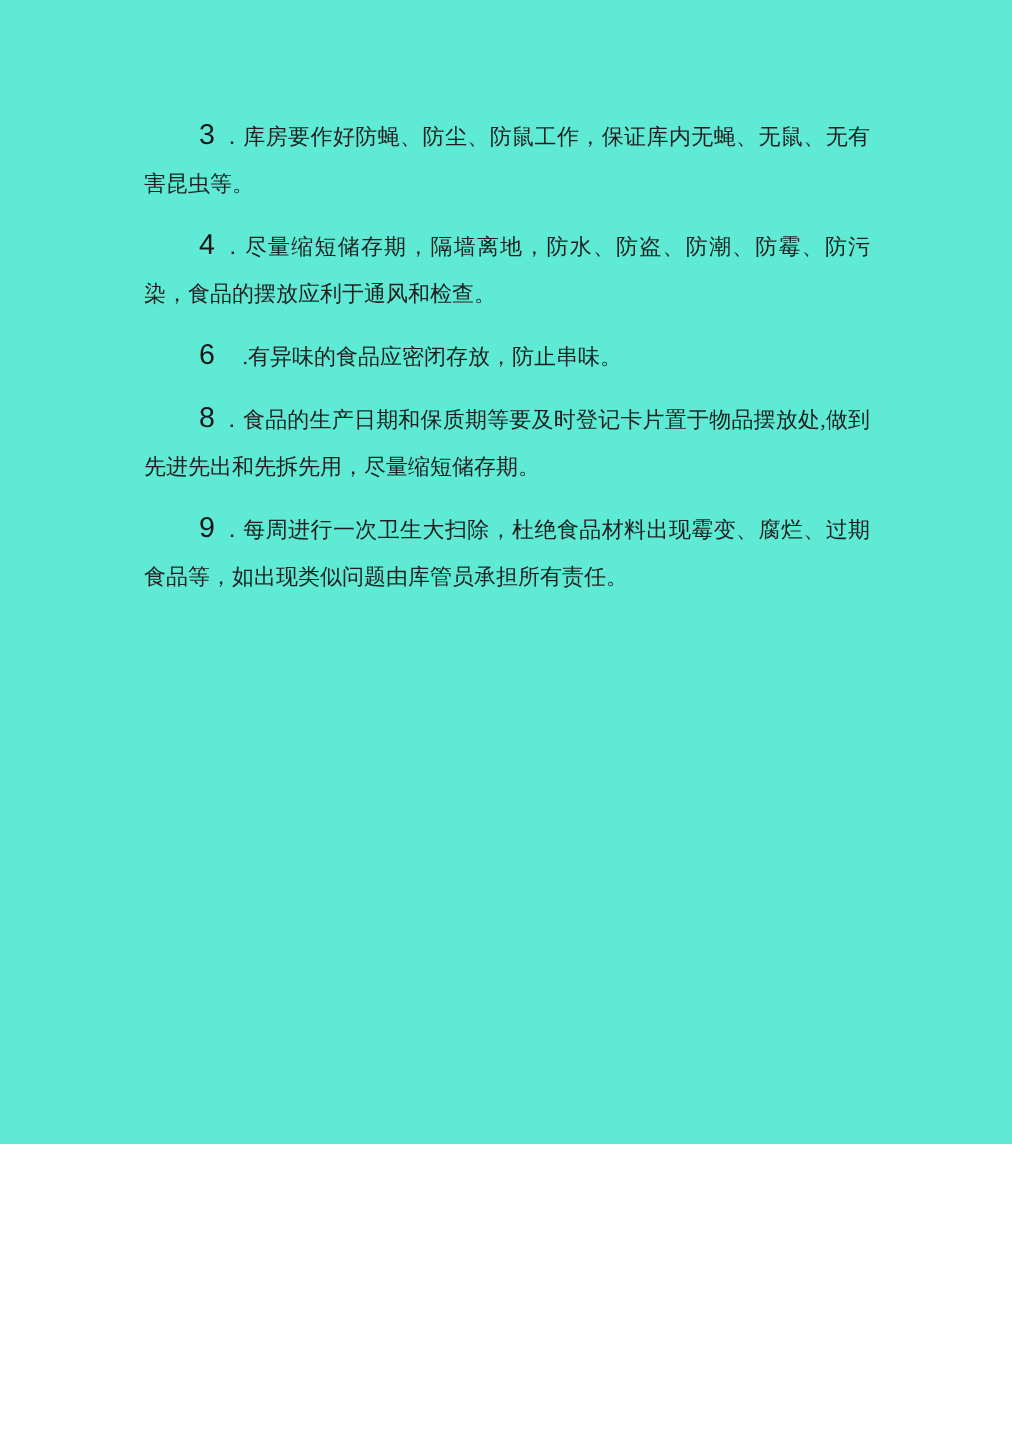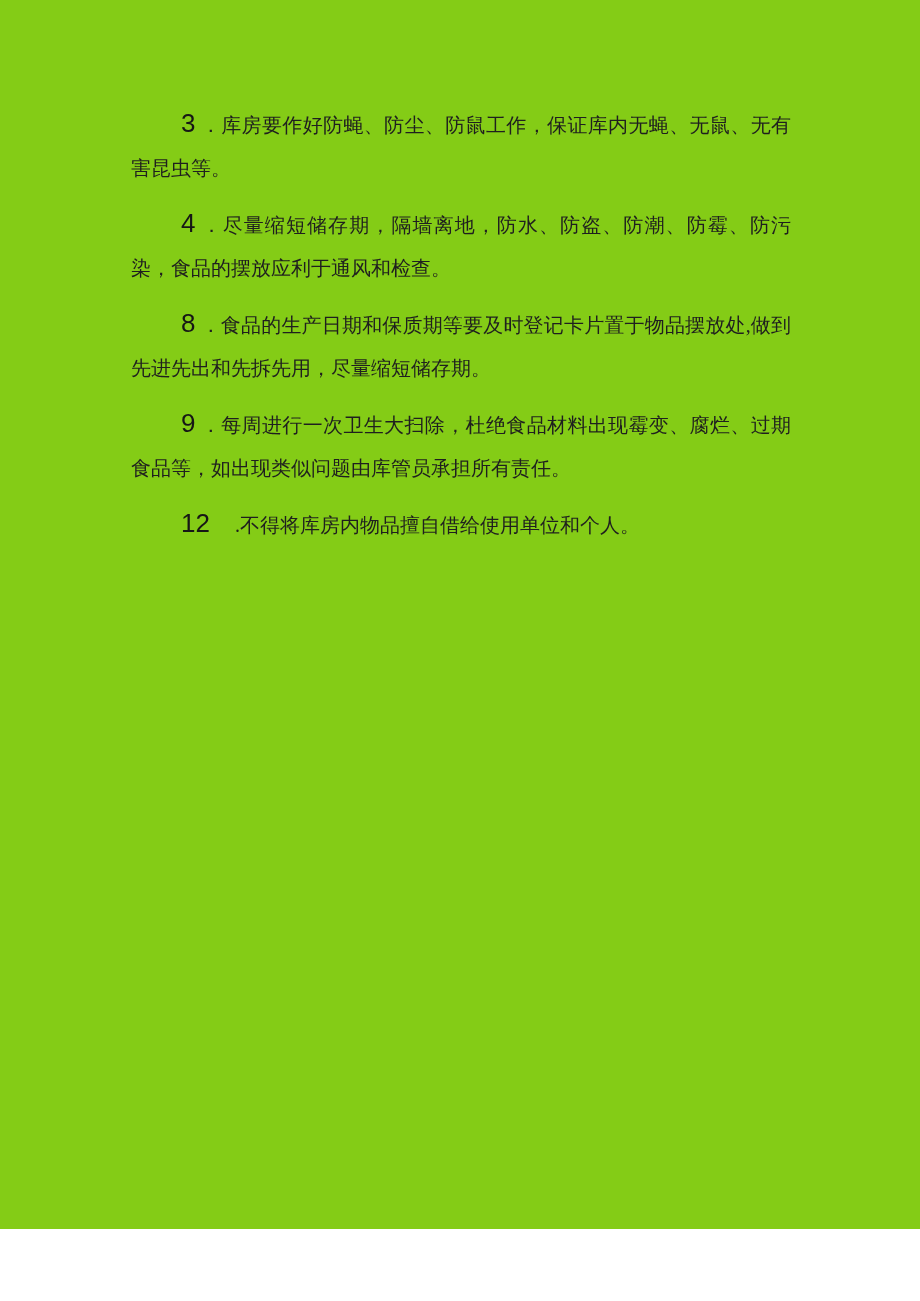--- a/index.html
+++ b/index.html
@@ -3,22 +3,22 @@
 <meta charset="utf-8">
 <style>
   html, body {
     margin: 0;
     padding: 0;
     background: #ffffff;
   }
   .page {
     position: relative;
     width: 920px;
-    height: 1229px;
-    background: #84cc16;
+    height: 1040px;
+    background: #5eead4;
     overflow: hidden;
     font-family: "Liberation Serif", serif;
   }
   .doc-body {
     position: absolute;
     top: 0;
     left: 131px;
     width: 660px;
     padding-top: 104px;
     color: #1f1f1f;
@@ -46,17 +46,17 @@
     white-space: pre;
   }
 </style>
 </head>
 <body>
 
 <div class="page">
   <div class="doc-body">
     <p class="rule"><span class="rule-num">3</span><span class="rule-sep"> ．</span><span>库房要作好防蝇、防尘、防鼠工作，保证库内无蝇、无鼠、无有害昆虫等。</span></p>
     <p class="rule"><span class="rule-num">4</span><span class="rule-sep"> ．</span><span>尽量缩短储存期，隔墙离地，防水、防盗、防潮、防霉、防污染，食品的摆放应利于通风和检查。</span></p>
+    <p class="rule"><span class="rule-num">6</span><span class="rule-sep">　 .</span><span>有异味的食品应密闭存放，防止串味。</span></p>
     <p class="rule"><span class="rule-num">8</span><span class="rule-sep"> ．</span><span>食品的生产日期和保质期等要及时登记卡片置于物品摆放处,做到先进先出和先拆先用，尽量缩短储存期。</span></p>
     <p class="rule"><span class="rule-num">9</span><span class="rule-sep"> ．</span><span>每周进行一次卫生大扫除，杜绝食品材料出现霉变、腐烂、过期食品等，如出现类似问题由库管员承担所有责任。</span></p>
-    <p class="rule"><span class="rule-num">12</span><span class="rule-sep">　 .</span><span>不得将库房内物品擅自借给使用单位和个人。</span></p>
   </div>
 </div>
 
 </body></html>

